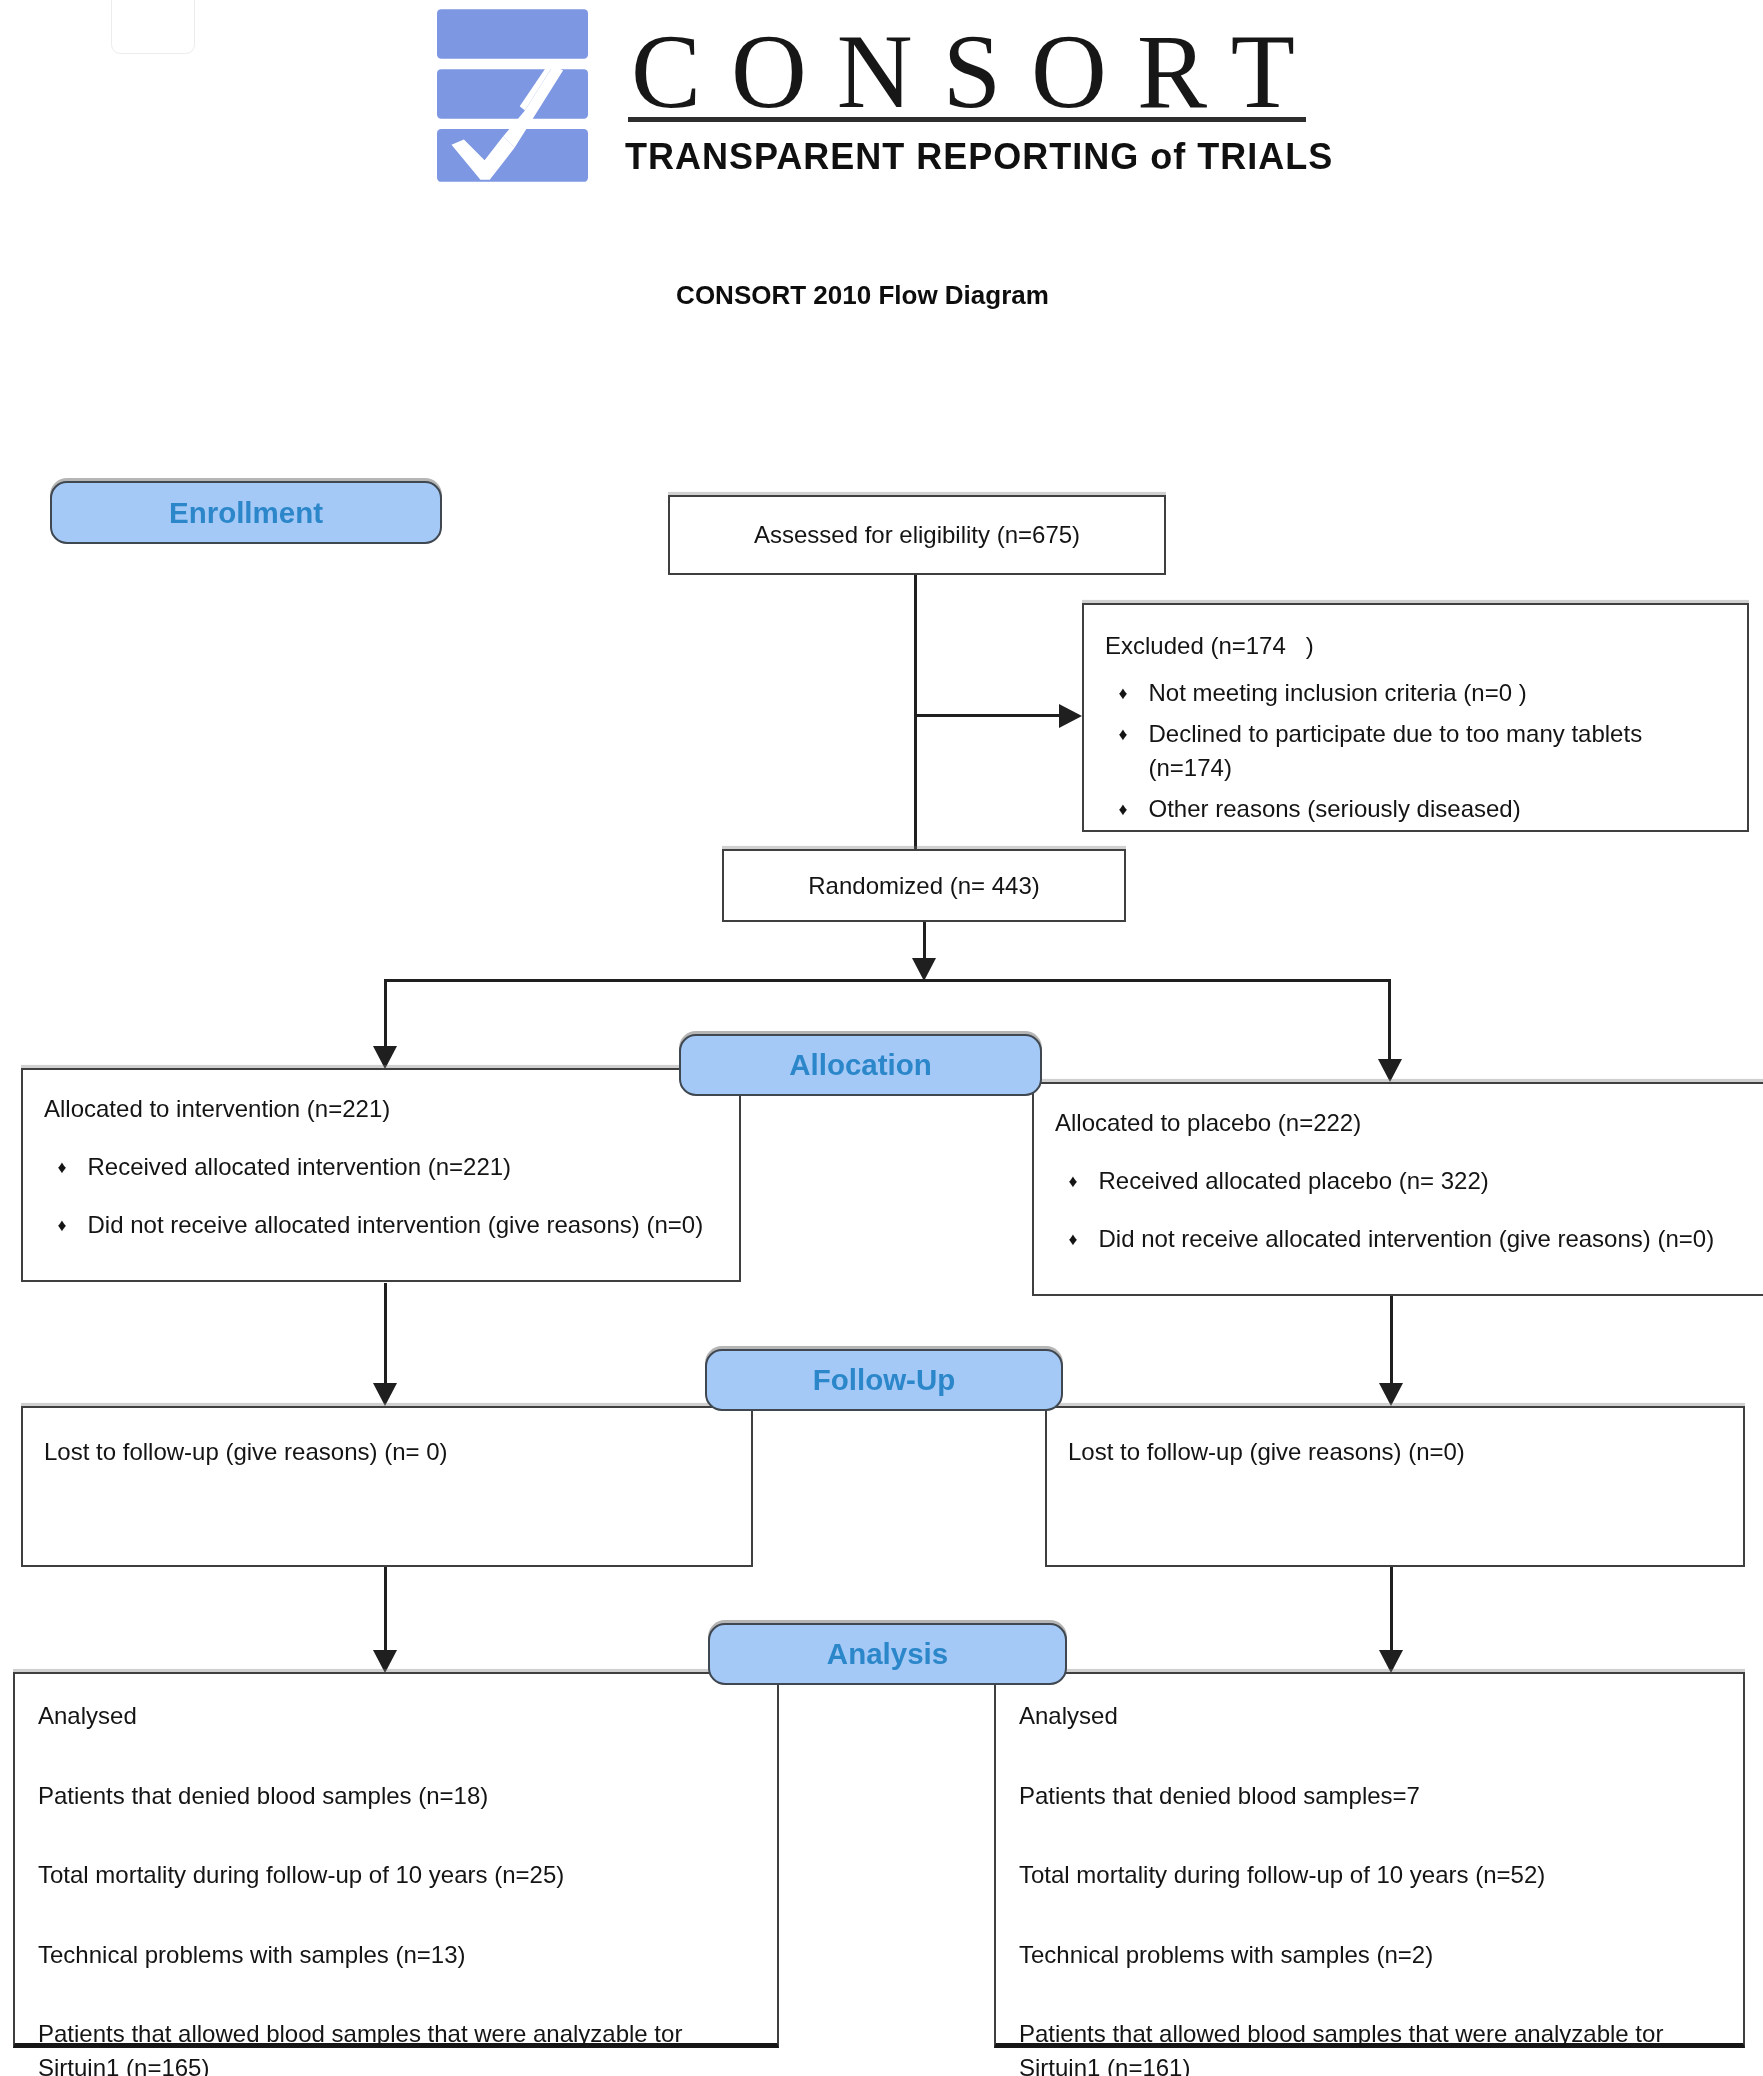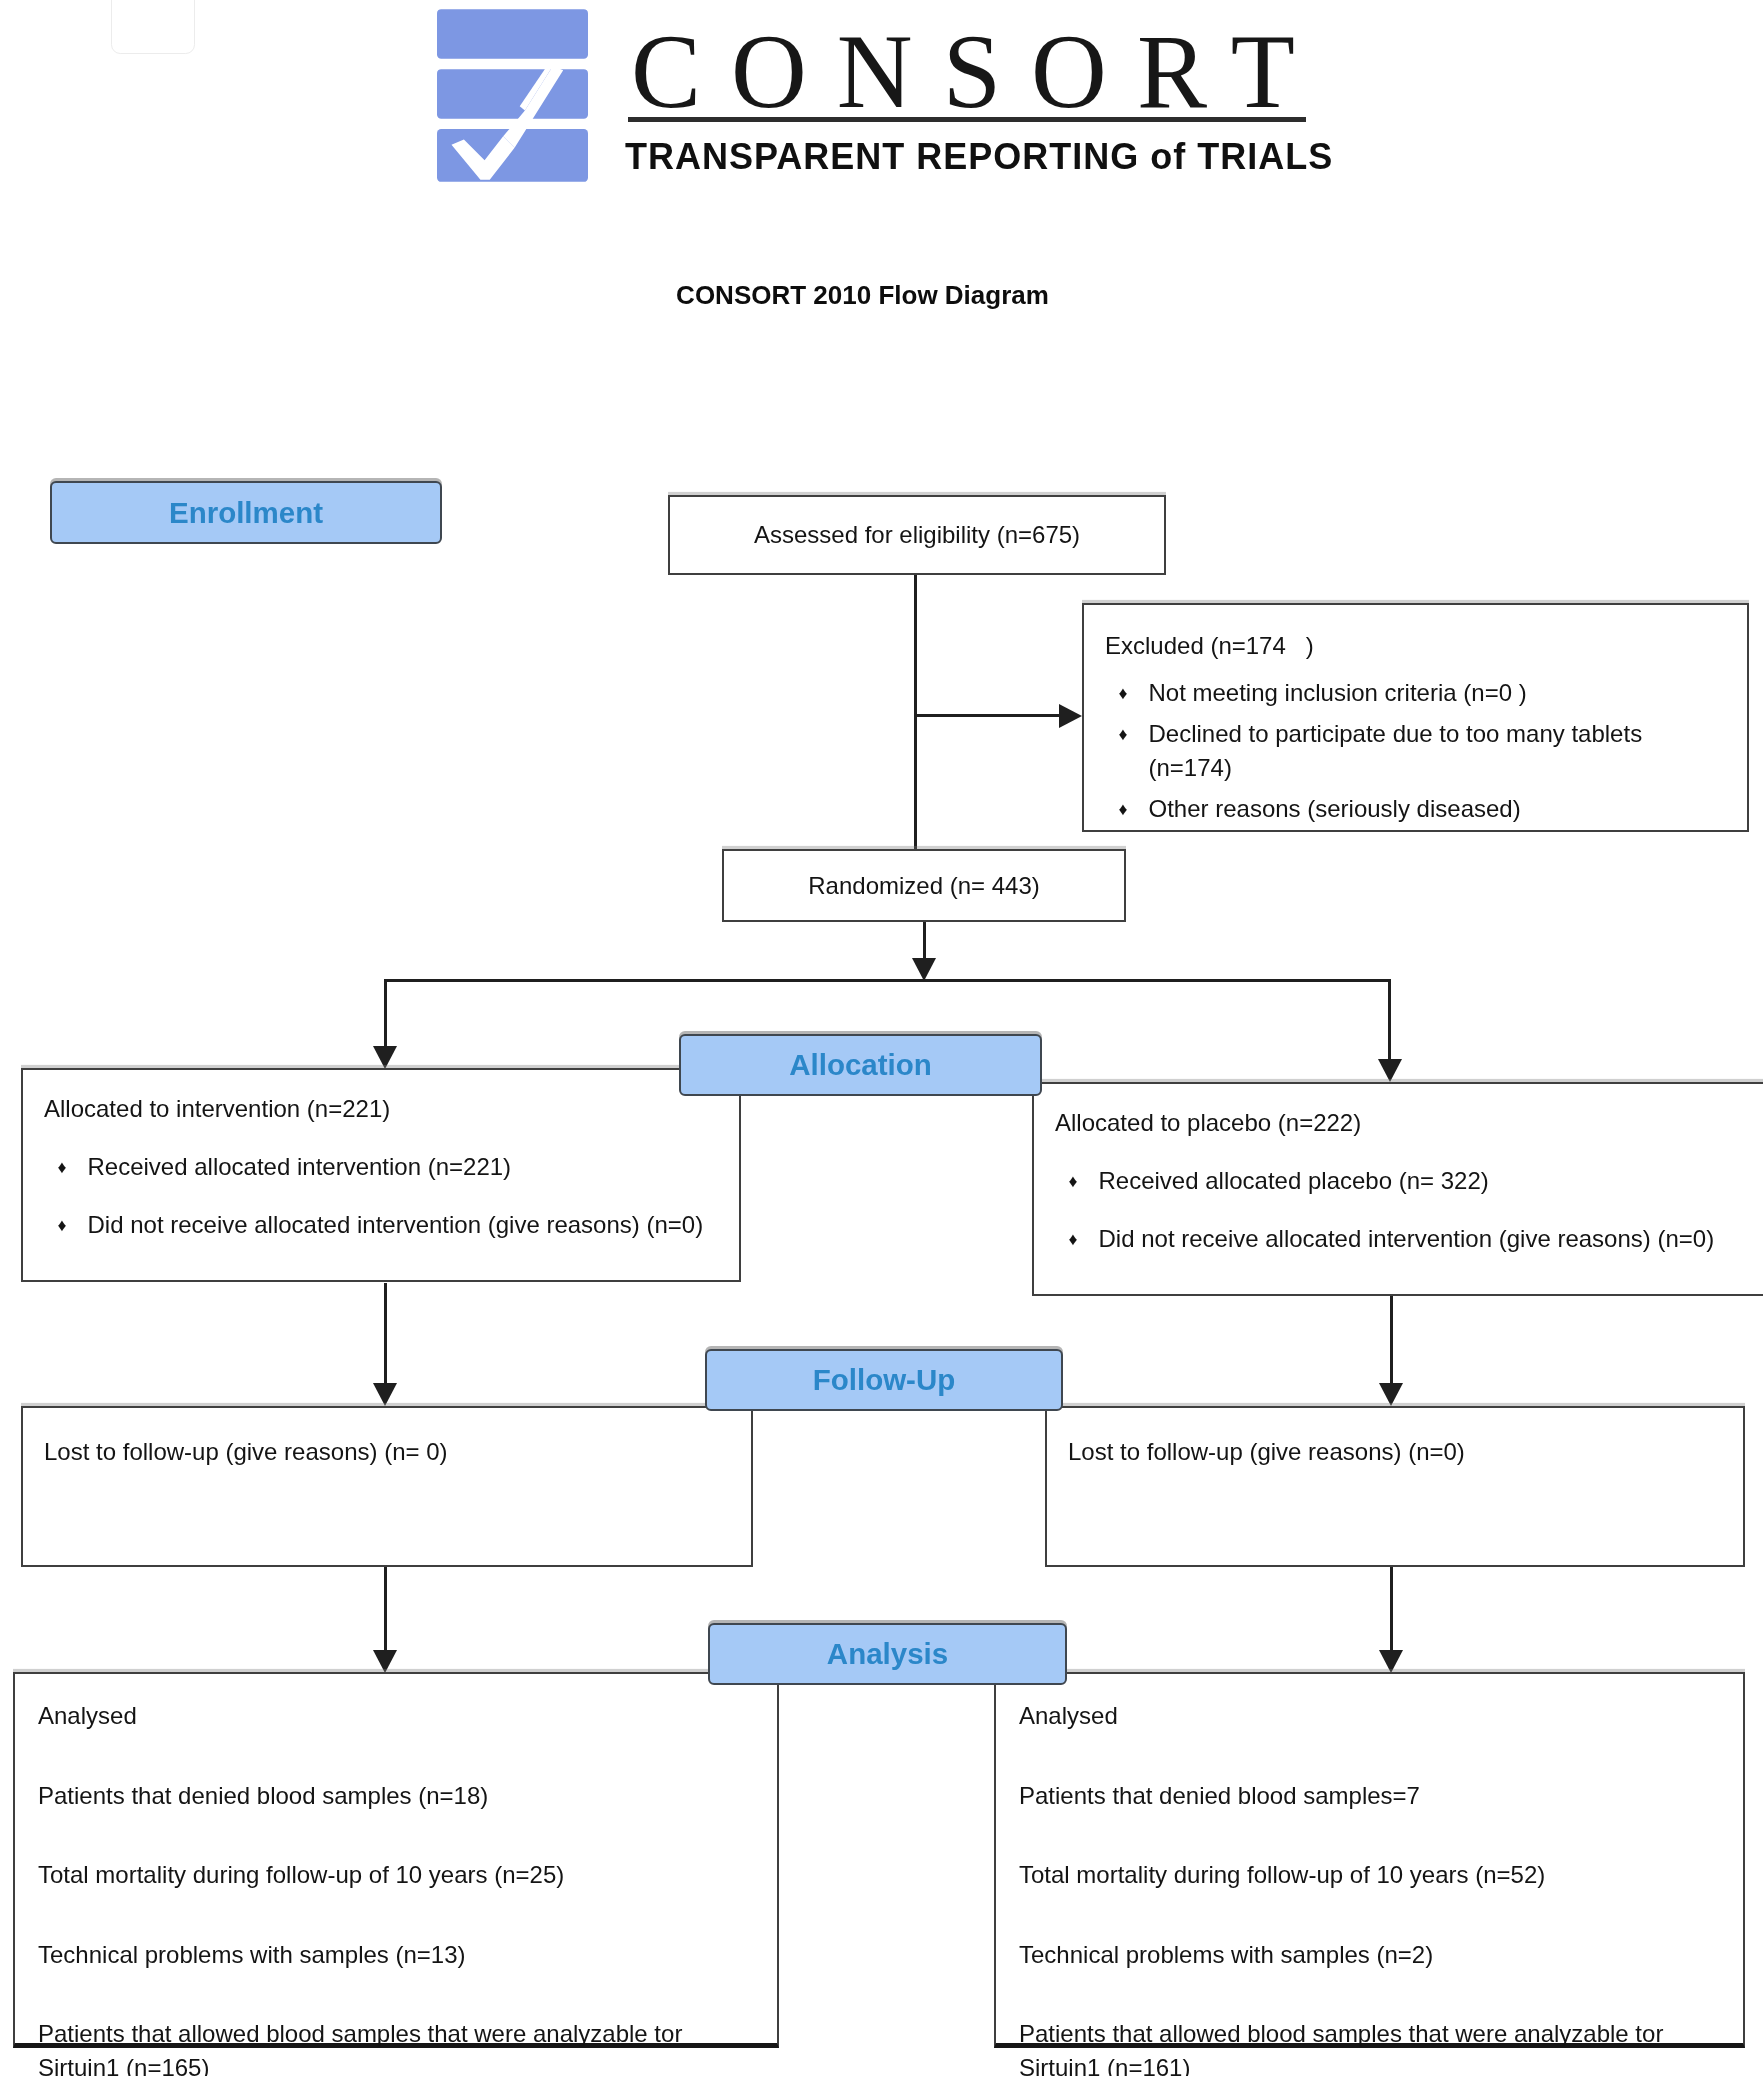--- a/index.html
+++ b/index.html
@@ -22,21 +22,21 @@
   .artifact{position:absolute;left:111px;top:-24px;width:82px;height:76px;
     border:1.6px solid #ececec;border-radius:9.3px;}
   
   .diagram-title{
     position:absolute;left:0;top:280px;width:1725px;text-align:center;
     font-size:26px;font-weight:bold;color:#0d0d0d;
   }
   
   .stage-label{
     position:absolute;display:flex;align-items:center;justify-content:center;
-    background:#A5C9F6;border:2.6px solid #3f4750;border-radius:6px;
+    background:#A5C9F6;border:2.6px solid #3f4750;border-radius:17px;
     color:#2B87C9;font-size:29.5px;font-weight:bold;z-index:6;
     box-shadow:0 -3.1px 0 rgba(90,90,90,.45);
   }
   
   .flow-box{
     position:absolute;background:#ffffff;border:2.6px solid #3f3f3f;
     font-size:24px;line-height:1.4;z-index:3;box-sizing:border-box;
     box-shadow:0 -3.1px 0 rgba(120,120,120,.35);
   }
   .center-box{display:flex;align-items:center;justify-content:center;text-align:center;}

